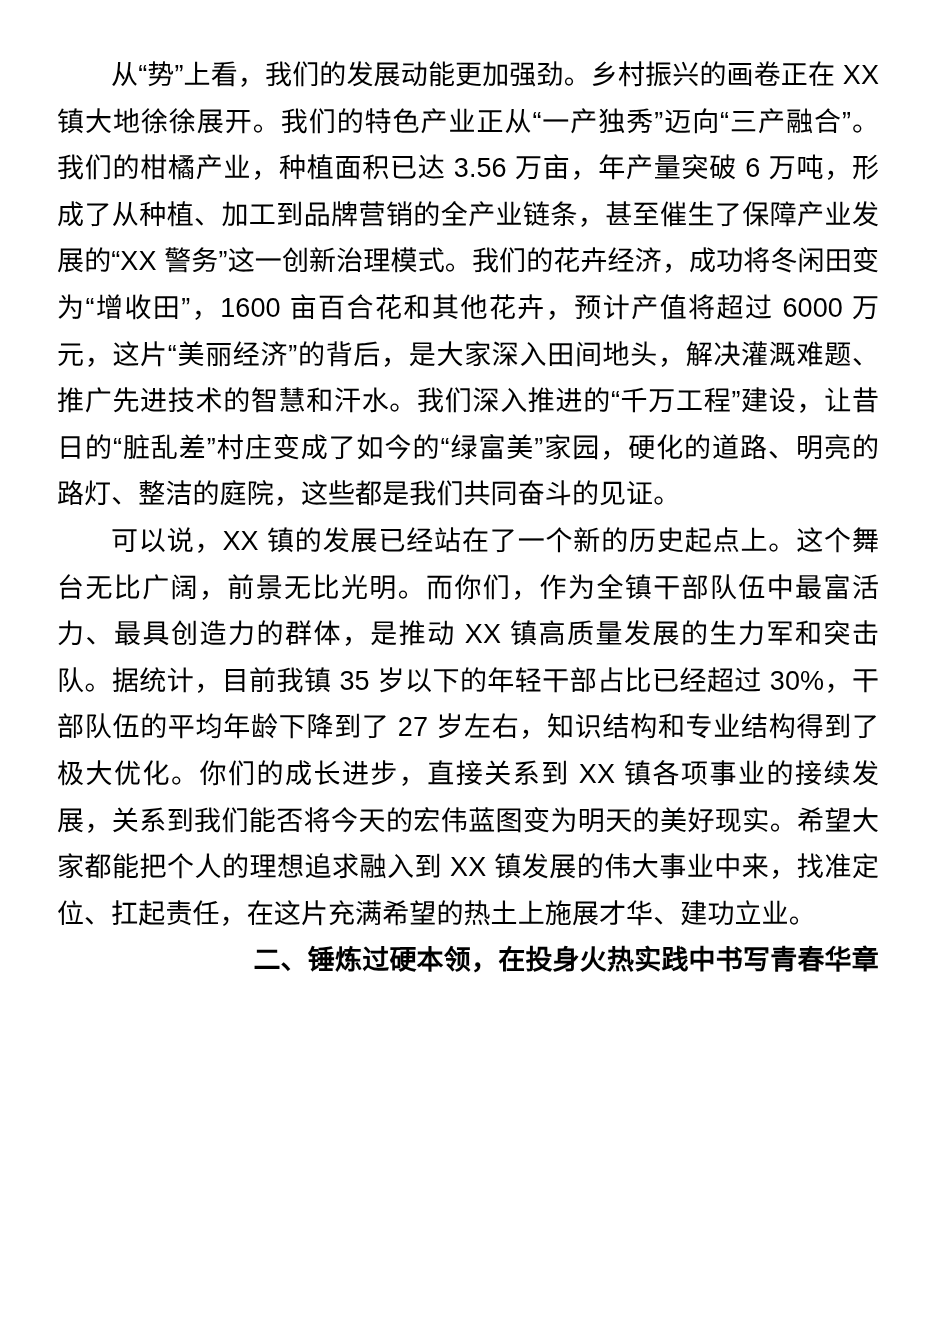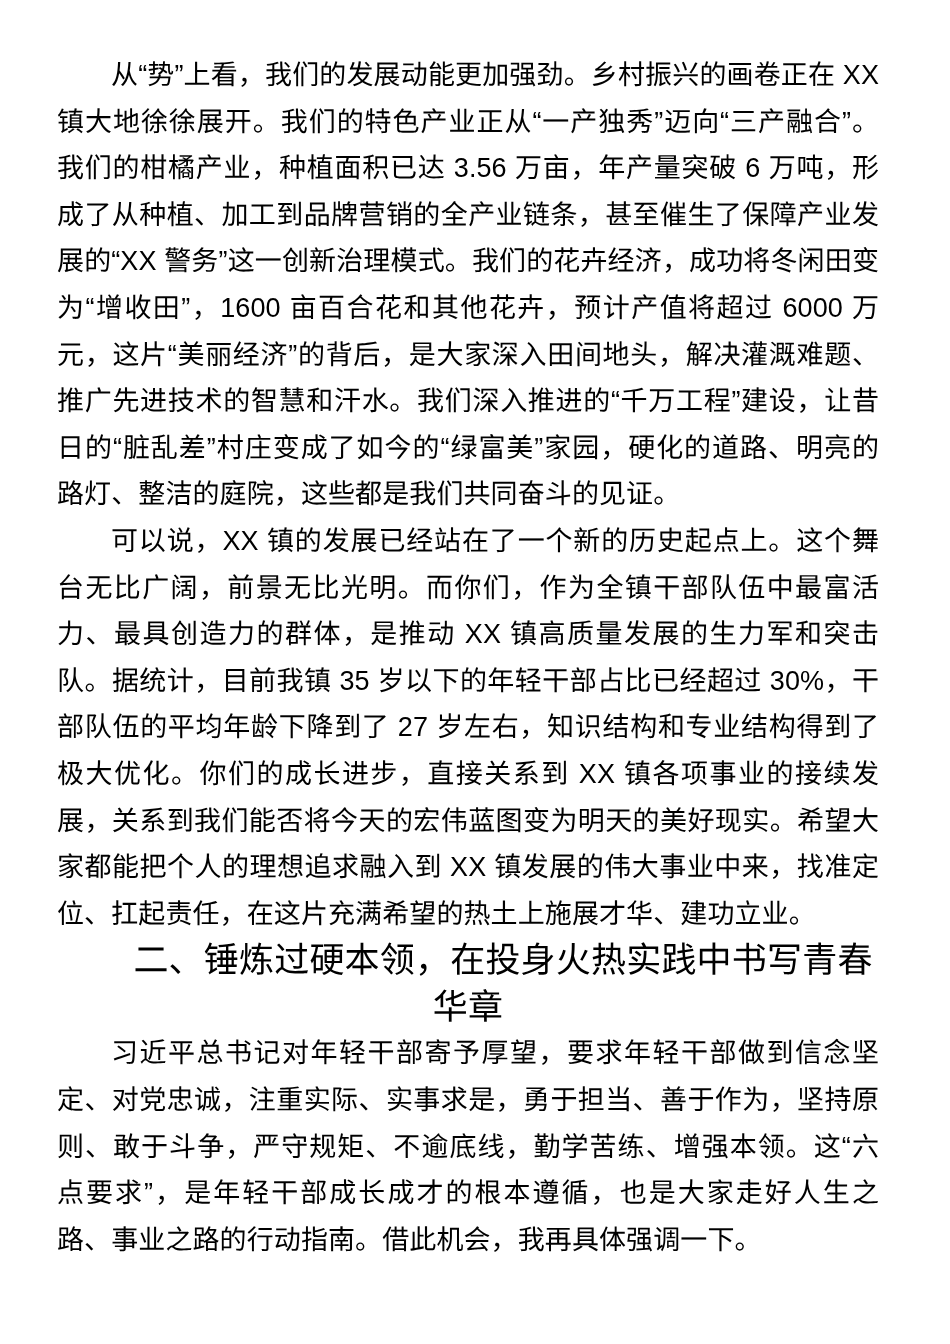--- a/index.html
+++ b/index.html
@@ -36,37 +36,36 @@
     text-align: justify;
     text-justify: inter-ideograph;
     text-indent: 2em;
     letter-spacing: 0.1px;
     word-break: break-all;
     font-weight: 400;
   }
   p.heading {
     margin: 0;
     padding: 0;
-    font-size: 35px;
+    font-size: 27px;
     line-height: 46.6px;
-    text-align: center;
+    text-align: right;
     text-indent: 2em;
-    font-weight: 400;
+    font-weight: 700;
     letter-spacing: 0.2px;
     word-break: break-all;
   }
 </style>
 </head>
 <body>
 
 <div class="page">
   <div class="doc-body">
 
     <p class="para">从“势”上看，我们的发展动能更加强劲。乡村振兴的画卷正在 XX 镇大地徐徐展开。我们的特色产业正从“一产独秀”迈向“三产融合”。我们的柑橘产业，种植面积已达 3.56 万亩，年产量突破 6 万吨，形成了从种植、加工到品牌营销的全产业链条，甚至催生了保障产业发展的“XX 警务”这一创新治理模式。我们的花卉经济，成功将冬闲田变为“增收田”，1600 亩百合花和其他花卉，预计产值将超过 6000 万元，这片“美丽经济”的背后，是大家深入田间地头，解决灌溉难题、推广先进技术的智慧和汗水。我们深入推进的“千万工程”建设，让昔日的“脏乱差”村庄变成了如今的“绿富美”家园，硬化的道路、明亮的路灯、整洁的庭院，这些都是我们共同奋斗的见证。</p>
 
     <p class="para">可以说，XX 镇的发展已经站在了一个新的历史起点上。这个舞台无比广阔，前景无比光明。而你们，作为全镇干部队伍中最富活力、最具创造力的群体，是推动 XX 镇高质量发展的生力军和突击队。据统计，目前我镇 35 岁以下的年轻干部占比已经超过 30%，干部队伍的平均年龄下降到了 27 岁左右，知识结构和专业结构得到了极大优化。你们的成长进步，直接关系到 XX 镇各项事业的接续发展，关系到我们能否将今天的宏伟蓝图变为明天的美好现实。希望大家都能把个人的理想追求融入到 XX 镇发展的伟大事业中来，找准定位、扛起责任，在这片充满希望的热土上施展才华、建功立业。</p>
 
     <p class="heading">二、锤炼过硬本领，在投身火热实践中书写青春华章</p>
 
-    <p class="para">习近平总书记对年轻干部寄予厚望，要求年轻干部做到信念坚定、对党忠诚，注重实际、实事求是，勇于担当、善于作为，坚持原则、敢于斗争，严守规矩、不逾底线，勤学苦练、增强本领。这“六点要求”，是年轻干部成长成才的根本遵循，也是大家走好人生之路、事业之路的行动指南。借此机会，我再具体强调一下。</p>
 
   </div>
 </div>
 
 </body></html>

